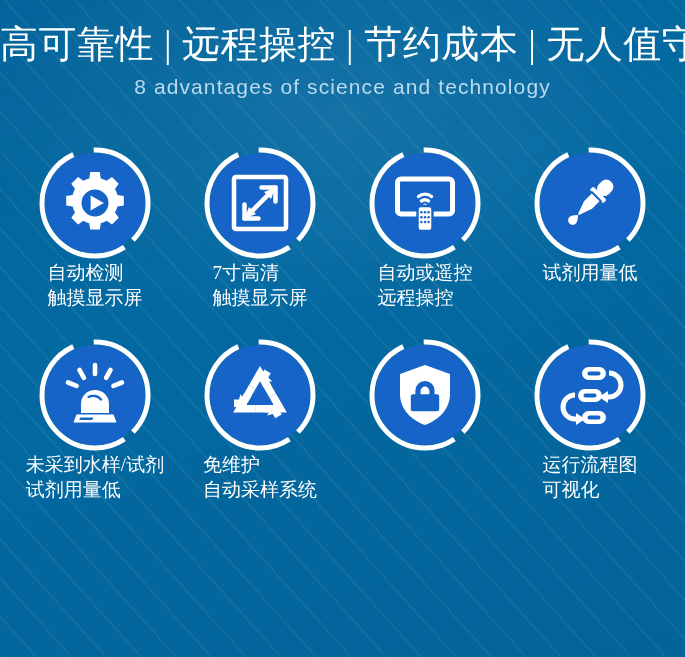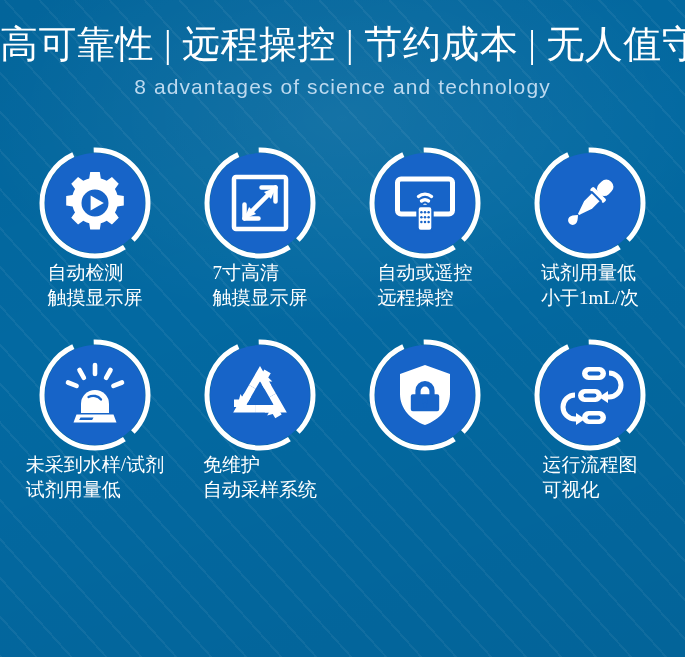--- a/index.html
+++ b/index.html
@@ -236,21 +236,20 @@
               <rect x="26" y="3" width="16" height="19" rx="7.5" fill="#ffffff" stroke="#1764c8" stroke-width="2"></rect>
               <rect x="24.5" y="20" width="19" height="5" rx="1.6" fill="#ffffff"></rect>
               <path d="M27.5 25 h13 v12 l-4.2 12 a2.3 2.3 0 0 1-4.6 0 l-4.2-12 z" fill="#ffffff" stroke="#1764c8" stroke-width="2" stroke-linejoin="round"></path>
               <path d="M30.2 30 h7.6 l-2.6 14 a1.3 1.3 0 0 1-2.4 0 z" fill="#ffffff"></path>
               <path d="M34 51 c3.2 3.4 4.6 5.5 4.6 7.5 a4.6 4.6 0 0 1-9.2 0 c0-2 1.4-4.1 4.6-7.5 z" fill="#ffffff"></path>
             </g>
           </svg>
         </div>
         <div class="caption">
           <span>试剂用量低</span>
-          <span class="l2">小于1mL/次</span>
         </div>
       </div>
 
     </div>
 
     <div class="row">
 
       <div class="item">
         <div class="badge">
           <div class="disc"></div>

